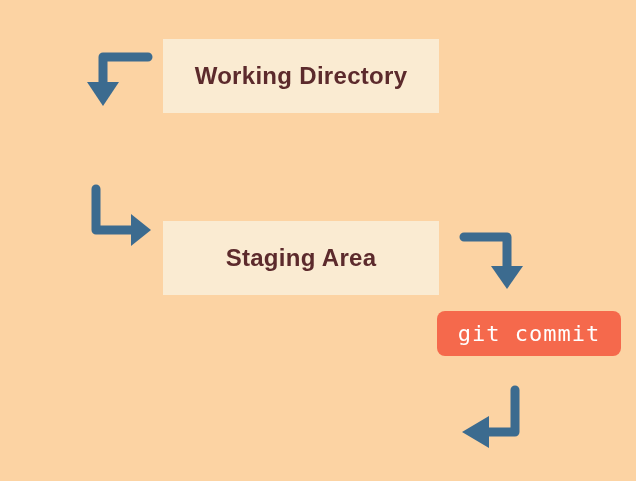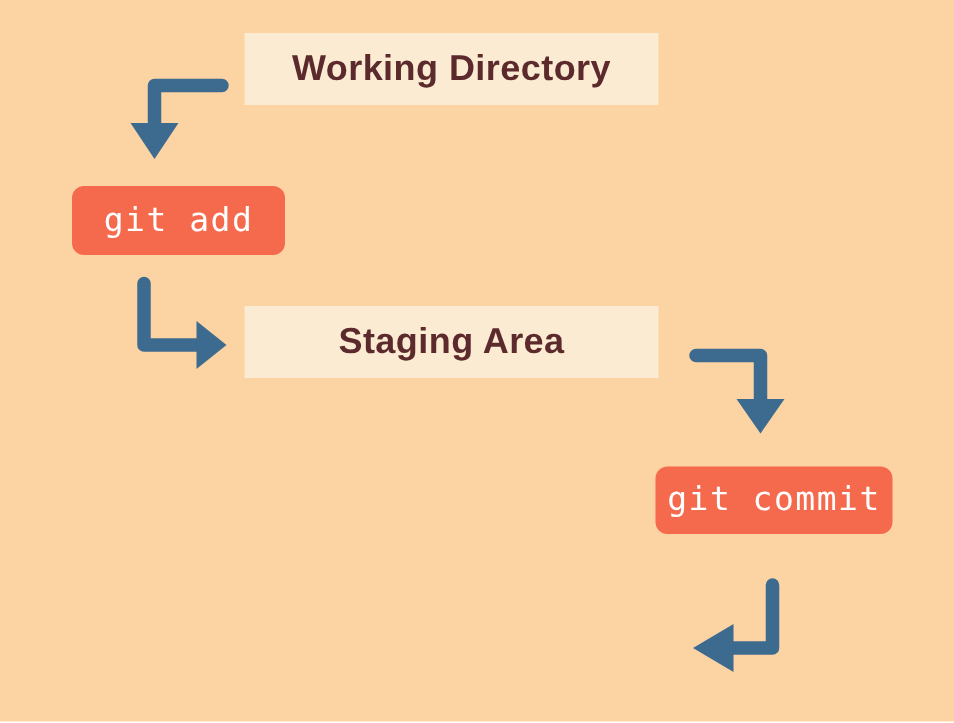--- a/index.html
+++ b/index.html
@@ -18,49 +18,50 @@
     width: 636px;
     height: 482px;
     background: var(--bg);
     overflow: hidden;
     border-bottom: 1px solid #ffffff;
   }
   .stage-box {
     position: absolute;
     left: 163px;
     width: 276px;
-    height: 48px;
+    height: 74px;
     background: var(--box-bg);
     border-radius: 0;
     display: flex;
     align-items: center;
     justify-content: center;
     color: var(--box-text);
     font-size: 24px;
     font-weight: 700;
     letter-spacing: 0.3px;
+    margin-top: 17px;
   }
   .stage-working   { top: 22px; }
   .stage-staging   { top: 204px; }
   .stage-repository{ top: 400px; }
   .cmd-badge {
     position: absolute;
     background: var(--badge-bg);
     border-radius: 8px;
     display: flex;
     align-items: center;
     justify-content: center;
     color: var(--badge-text);
     font-family: "DejaVu Sans Mono", "Liberation Mono", monospace;
     font-size: 22px;
     font-weight: 400;
     letter-spacing: 1px;
   }
   .cmd-add    { left: 48px;  top: 124px; width: 142px; height: 46px; }
-  .cmd-commit { left: 437px; top: 311px; width: 158px; height: 45px; }
+  .cmd-commit { left: 437px; top: 311px; width: 184px; height: 45px; }
   .arrow-layer {
     position: absolute;
     inset: 0;
     width: 636px;
     height: 482px;
   }
   .arrow-layer path {
     fill: none;
     stroke: var(--arrow);
     stroke-width: 9;
@@ -90,23 +91,20 @@
     <g>
       <path d="M 515 390 L 515 432 L 489 432"></path>
       <polygon points="489,416 489,448 462,432"></polygon>
     </g>
   </svg>
 
   <div class="stage-box stage-working">
     <span>Working Directory</span>
   </div>
 
-  <div class="cmd-badge cmd-add">
-    <span>git add</span>
-  </div>
 
   <div class="stage-box stage-staging">
     <span>Staging Area</span>
   </div>
 
   <div class="cmd-badge cmd-commit">
     <span>git commit</span>
   </div>
 
 

